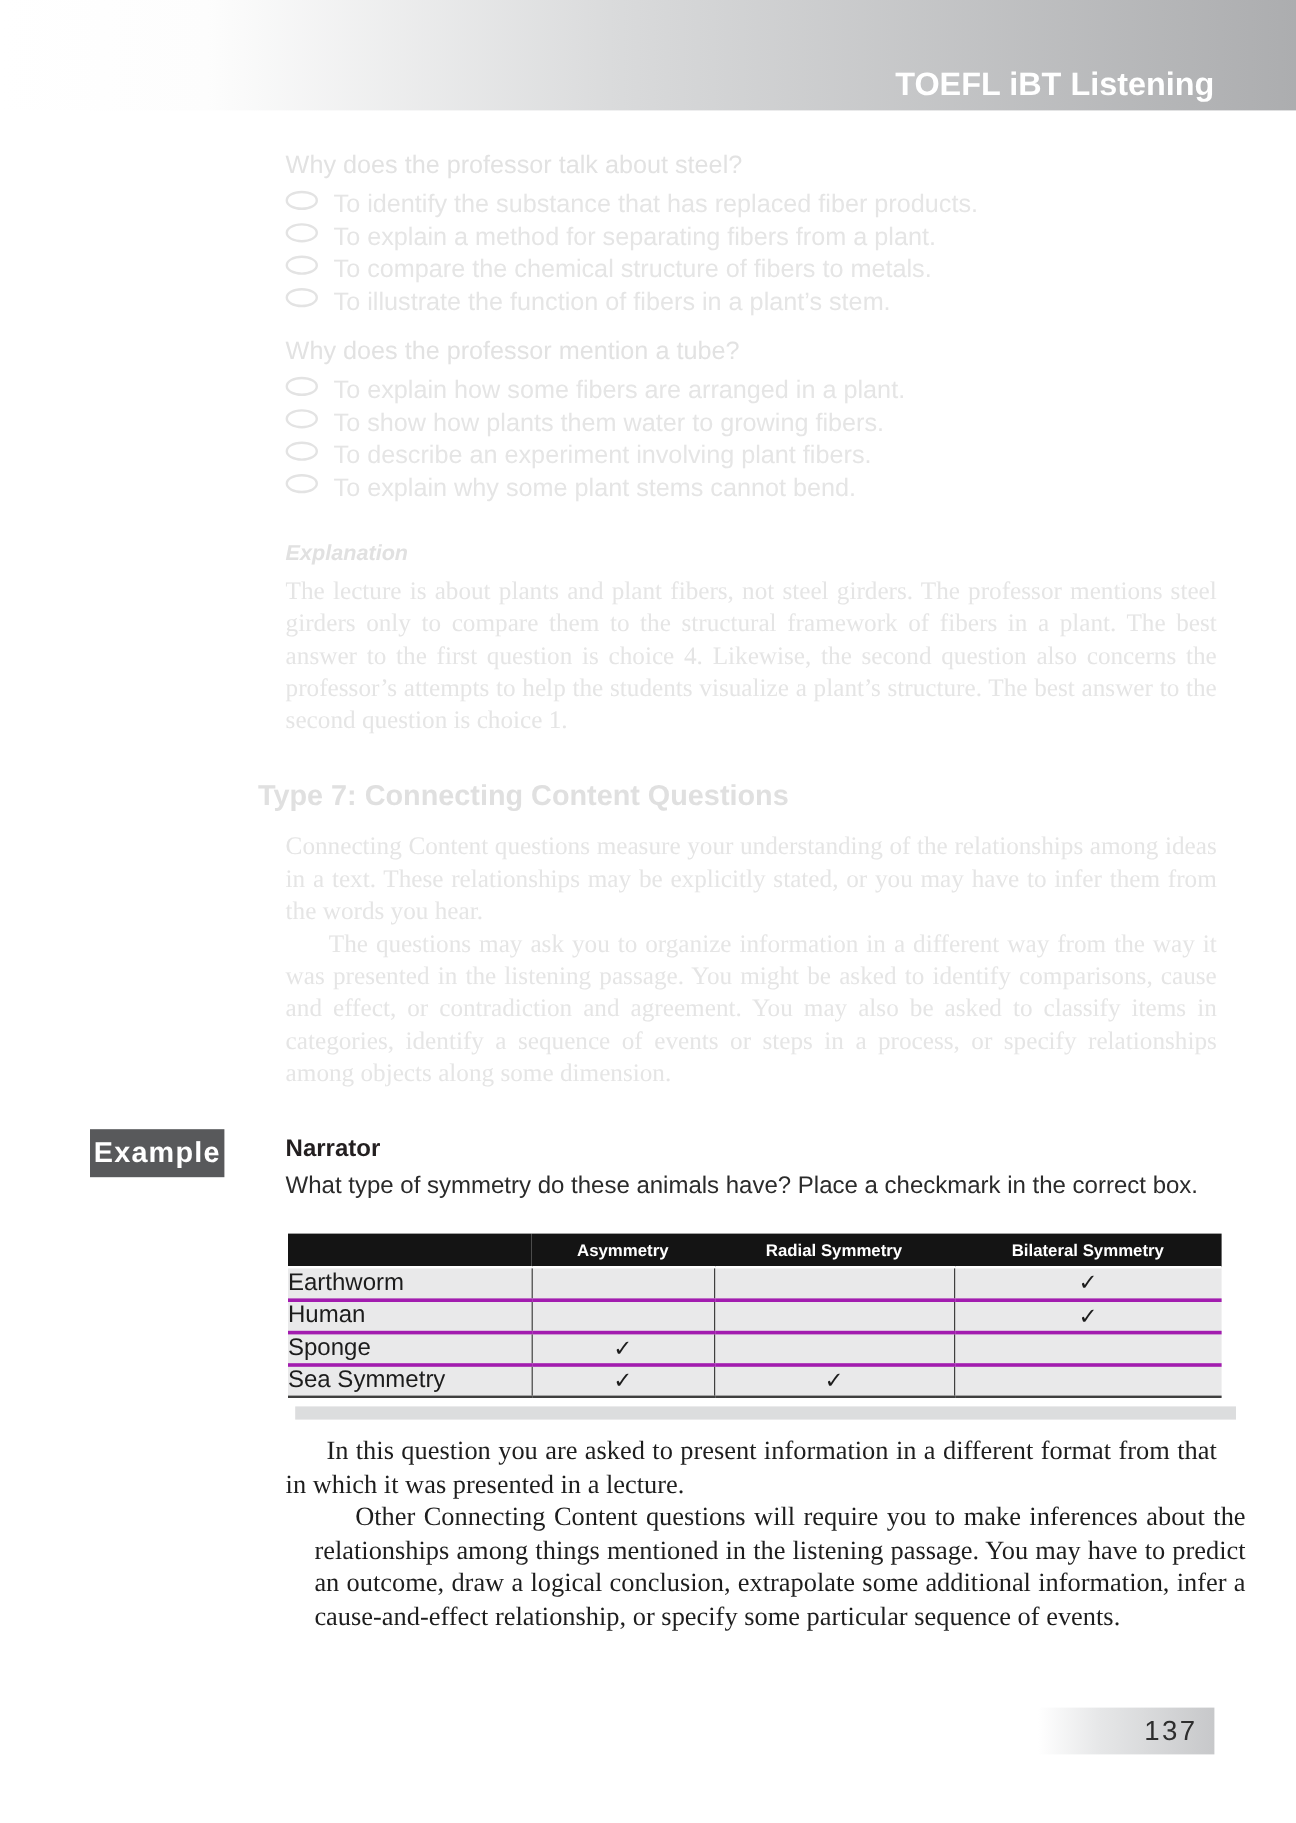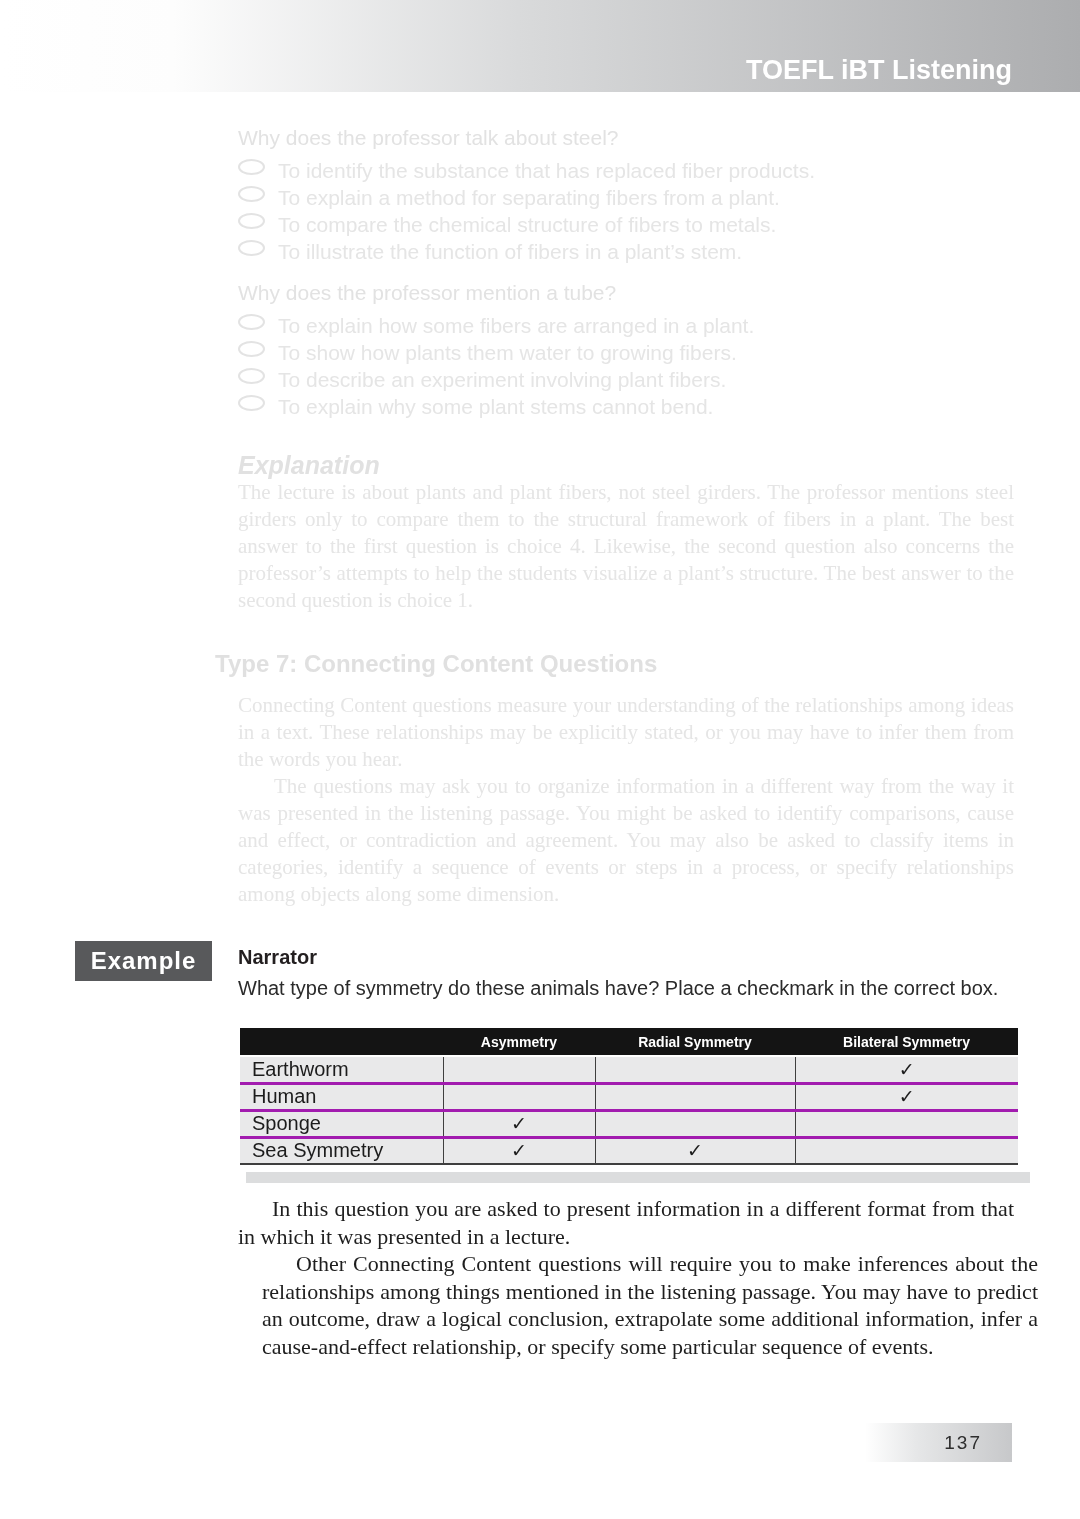--- a/index.html
+++ b/index.html
@@ -21,38 +21,38 @@
 
   
   .fq { position:absolute; left:238px; width:782px; }
   .fq-title { font-size:21px; color:#e2e2e2; margin-bottom:9px; line-height:24px; }
   .opt { display:flex; align-items:flex-start; height:27px; font-size:21px; color:#e5e5e5; }
   .oval {
     width:27px; height:16px; border:2px solid #e3e3e3; border-radius:50%;
     margin-right:13px; flex:none; background:transparent;
   }
   .expl-head {
-    position:absolute; left:238px; top:451px; font-size:25px;
+    position:absolute; left:238px; top:451px; font-size:18px;
     font-style:italic; font-weight:bold; color:#e1e1e1;
   }
   .faded-serif {
     font-family:"Liberation Serif", serif; font-size:21px; line-height:27px;
     color:#e5e5e5; text-align:justify;
   }
   #expl-para { position:absolute; left:238px; top:479px; width:776px; }
   #type7-head {
     position:absolute; left:215px; top:650px; font-size:24px;
     font-weight:bold; color:#e0e0e0;
   }
   #t7p1 { position:absolute; left:238px; top:692px; width:776px; }
   #t7p2 { position:absolute; left:238px; top:773px; width:776px; text-indent:36px; }
 
   
   .badge {
-    position:absolute; left:75px; top:941px; width:137px; height:40px;
+    position:absolute; left:75px; top:941px; width:112px; height:40px;
     background:#58595b; color:#ffffff; font-weight:bold; font-size:24px;
     text-align:center; line-height:40px; letter-spacing:1px;
   }
   #narrator {
     position:absolute; left:238px; top:946px; font-size:20px;
     font-weight:bold; color:#231f20;
   }
   #ex-q {
     position:absolute; left:238px; top:977px; width:782px;
     font-size:20px; color:#2b2b2b;
@@ -67,21 +67,21 @@
   #sym-table col.c2 { width:152px; }
   #sym-table col.c3 { width:200px; }
   #sym-table col.c4 { width:223px; }
   #sym-table th {
     background:#141414; color:#ffffff; font-size:14px; font-weight:bold;
     height:28px; text-align:center;
   }
   #sym-table td {
     background:#e9e9ea; height:27px; font-size:20px; color:#1c1c1c;
   }
-  #sym-table td.label { text-align:left; padding-left:12px; }
+  #sym-table td.label { text-align:left; }
   #sym-table td.check { text-align:center; font-size:19px; }
   #sym-table tbody td + td { border-left:1px solid #3f3f3f; }
   #sym-table tbody tr + tr td { border-top:3px solid #a21caf; }
   #sym-table tbody tr:first-child td { border-top:2px solid #ffffff; }
   #sym-table tbody tr:last-child td { border-bottom:2px solid #3f3f3f; }
   .table-shadow {
     position:absolute; left:246px; top:1172px; width:784px; height:11px;
     background:#dcddde;
   }
 
@@ -90,22 +90,22 @@
     font-family:"Liberation Serif", serif; font-size:22px; line-height:27.5px;
     color:#1e1e1e; text-align:justify;
   }
   #bp1 { position:absolute; left:238px; top:1195px; width:776px; text-indent:34px; }
   #bp2 { position:absolute; left:222px; top:1250px; width:776px; text-indent:34px;margin-left:40px; }
 
   
   .footer-bar {
     position:absolute; left:865px; top:1423px; width:147px; height:39px;
     background:linear-gradient(to right,#ffffff 0%,#e6e7e8 35%,#c7c8ca 100%);
-    font-size:19px; color:#2e2e2e; text-align:right; line-height:39px;
-    padding-right:30px; letter-spacing:2px;
+    font-size:23px; color:#2e2e2e; text-align:right; line-height:39px;
+    padding-right:14px; letter-spacing:2px;
   }
 </style>
 </head>
 <body>
 
 <div class="page">
 
   <div class="header">
     <div class="header-title">TOEFL iBT Listening</div>
   </div>

